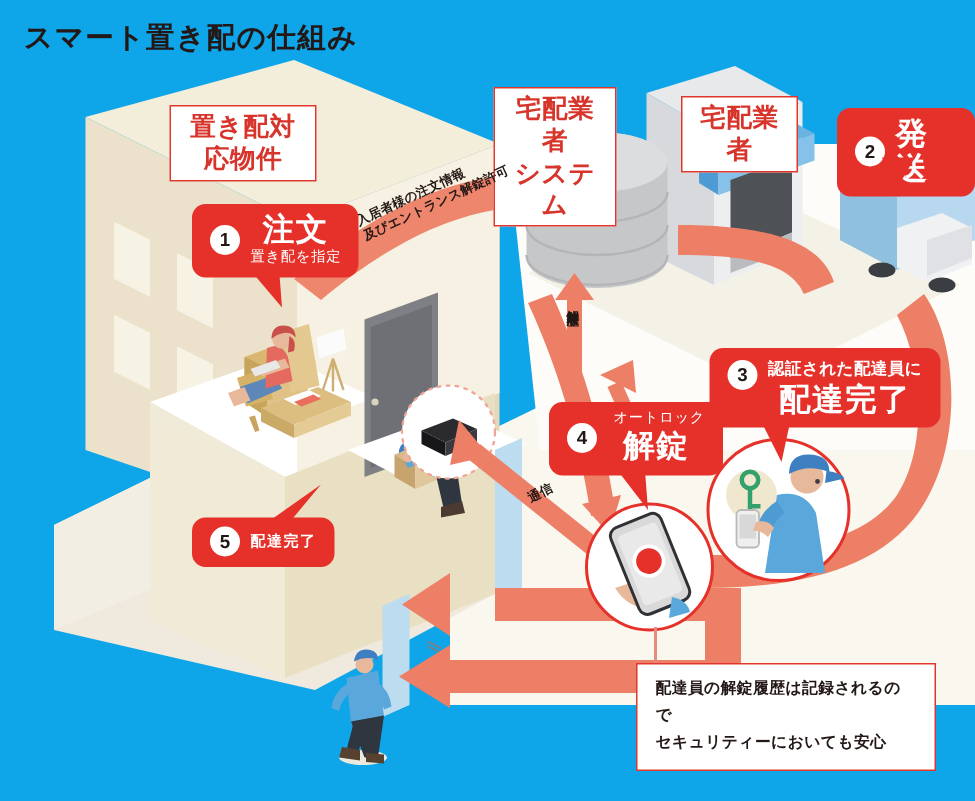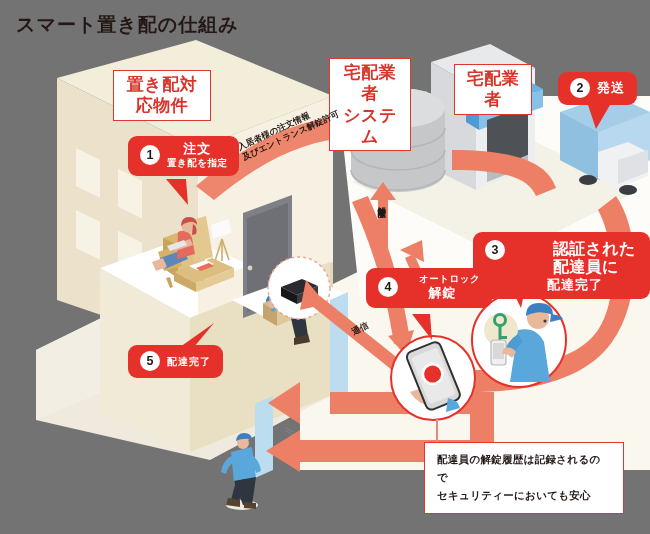--- a/index.html
+++ b/index.html
@@ -8,21 +8,21 @@
     margin: 0; padding: 0;
     background: #ffffff;
   }
   body {
     font-family: "Liberation Sans", "DejaVu Sans", sans-serif;
   }
   #stage {
     position: relative;
     width: 650px;
     height: 534px;
-    background: #737373;
+    background: #0ea5e9;
     overflow: hidden;
   }
   #scene { position: absolute; inset: 0; }
   #overlay { position: absolute; inset: 0; }
 
   
   .title {
     position: absolute;
     left: 16px; top: 12px;
     font-size: 19px;
@@ -66,24 +66,24 @@
     background: #ffffff;
     color: #231815;
     font-size: 12.5px;
     font-weight: bold;
     display: flex;
     align-items: center;
     justify-content: center;
     line-height: 1;
   }
   .callout .txt { display: flex; flex-direction: column; align-items: center; line-height: 1.1; }
-  .callout .sub { font-size: 9.5px; font-weight: bold; letter-spacing: 0.5px; margin-top: 2px;}
-  .callout .main { font-size: 13px; font-weight: bold; letter-spacing: 1px; }
+  .callout .sub { font-size: 9.5px; font-weight: normal; letter-spacing: 0.5px; margin-top: 2px;}
+  .callout .main { font-size: 21px; font-weight: bold; letter-spacing: 1px; }
   .callout .main.sm { font-size: 10px; }
-  .callout .lead { font-size: 16px; font-weight: bold; letter-spacing: 0.3px; margin-left: 41px; }
+  .callout .lead { font-size: 11px; font-weight: bold; letter-spacing: 0.3px; }
   .callout .tail {
     position: absolute;
     width: 0; height: 0;
   }
 
   
   .anno {
     position: absolute;
     color: #231815;
     font-size: 8.5px;
@@ -415,21 +415,21 @@
         <div class="main" style="margin-top:3px;">配達完了</div>
       </div>
       <svg class="tail" style="left:34px; top:48px; width:26px; height:30px; overflow:visible;">
         <polygon points="0,0 20,0 14,28" fill="#e5312a"></polygon>
       </svg>
     </div>
 
     <div class="callout" style="left:366px; top:268px;">
       <div class="num">4</div>
       <div class="txt">
-        <div class="sub" style="margin:0 0 2px 14px;">オートロック</div>
+        <div class="sub" style="margin:0 0 2px 4px;">オートロック</div>
         <div class="main">解錠</div>
       </div>
       <svg class="tail" style="left:46px; top:46px; width:26px; height:28px; overflow:visible;">
         <polygon points="0,0 18,0 20,26" fill="#e5312a"></polygon>
       </svg>
     </div>
 
     <div class="callout" style="left:128px; top:345px;">
       <div class="num">5</div>
       <div class="txt">

